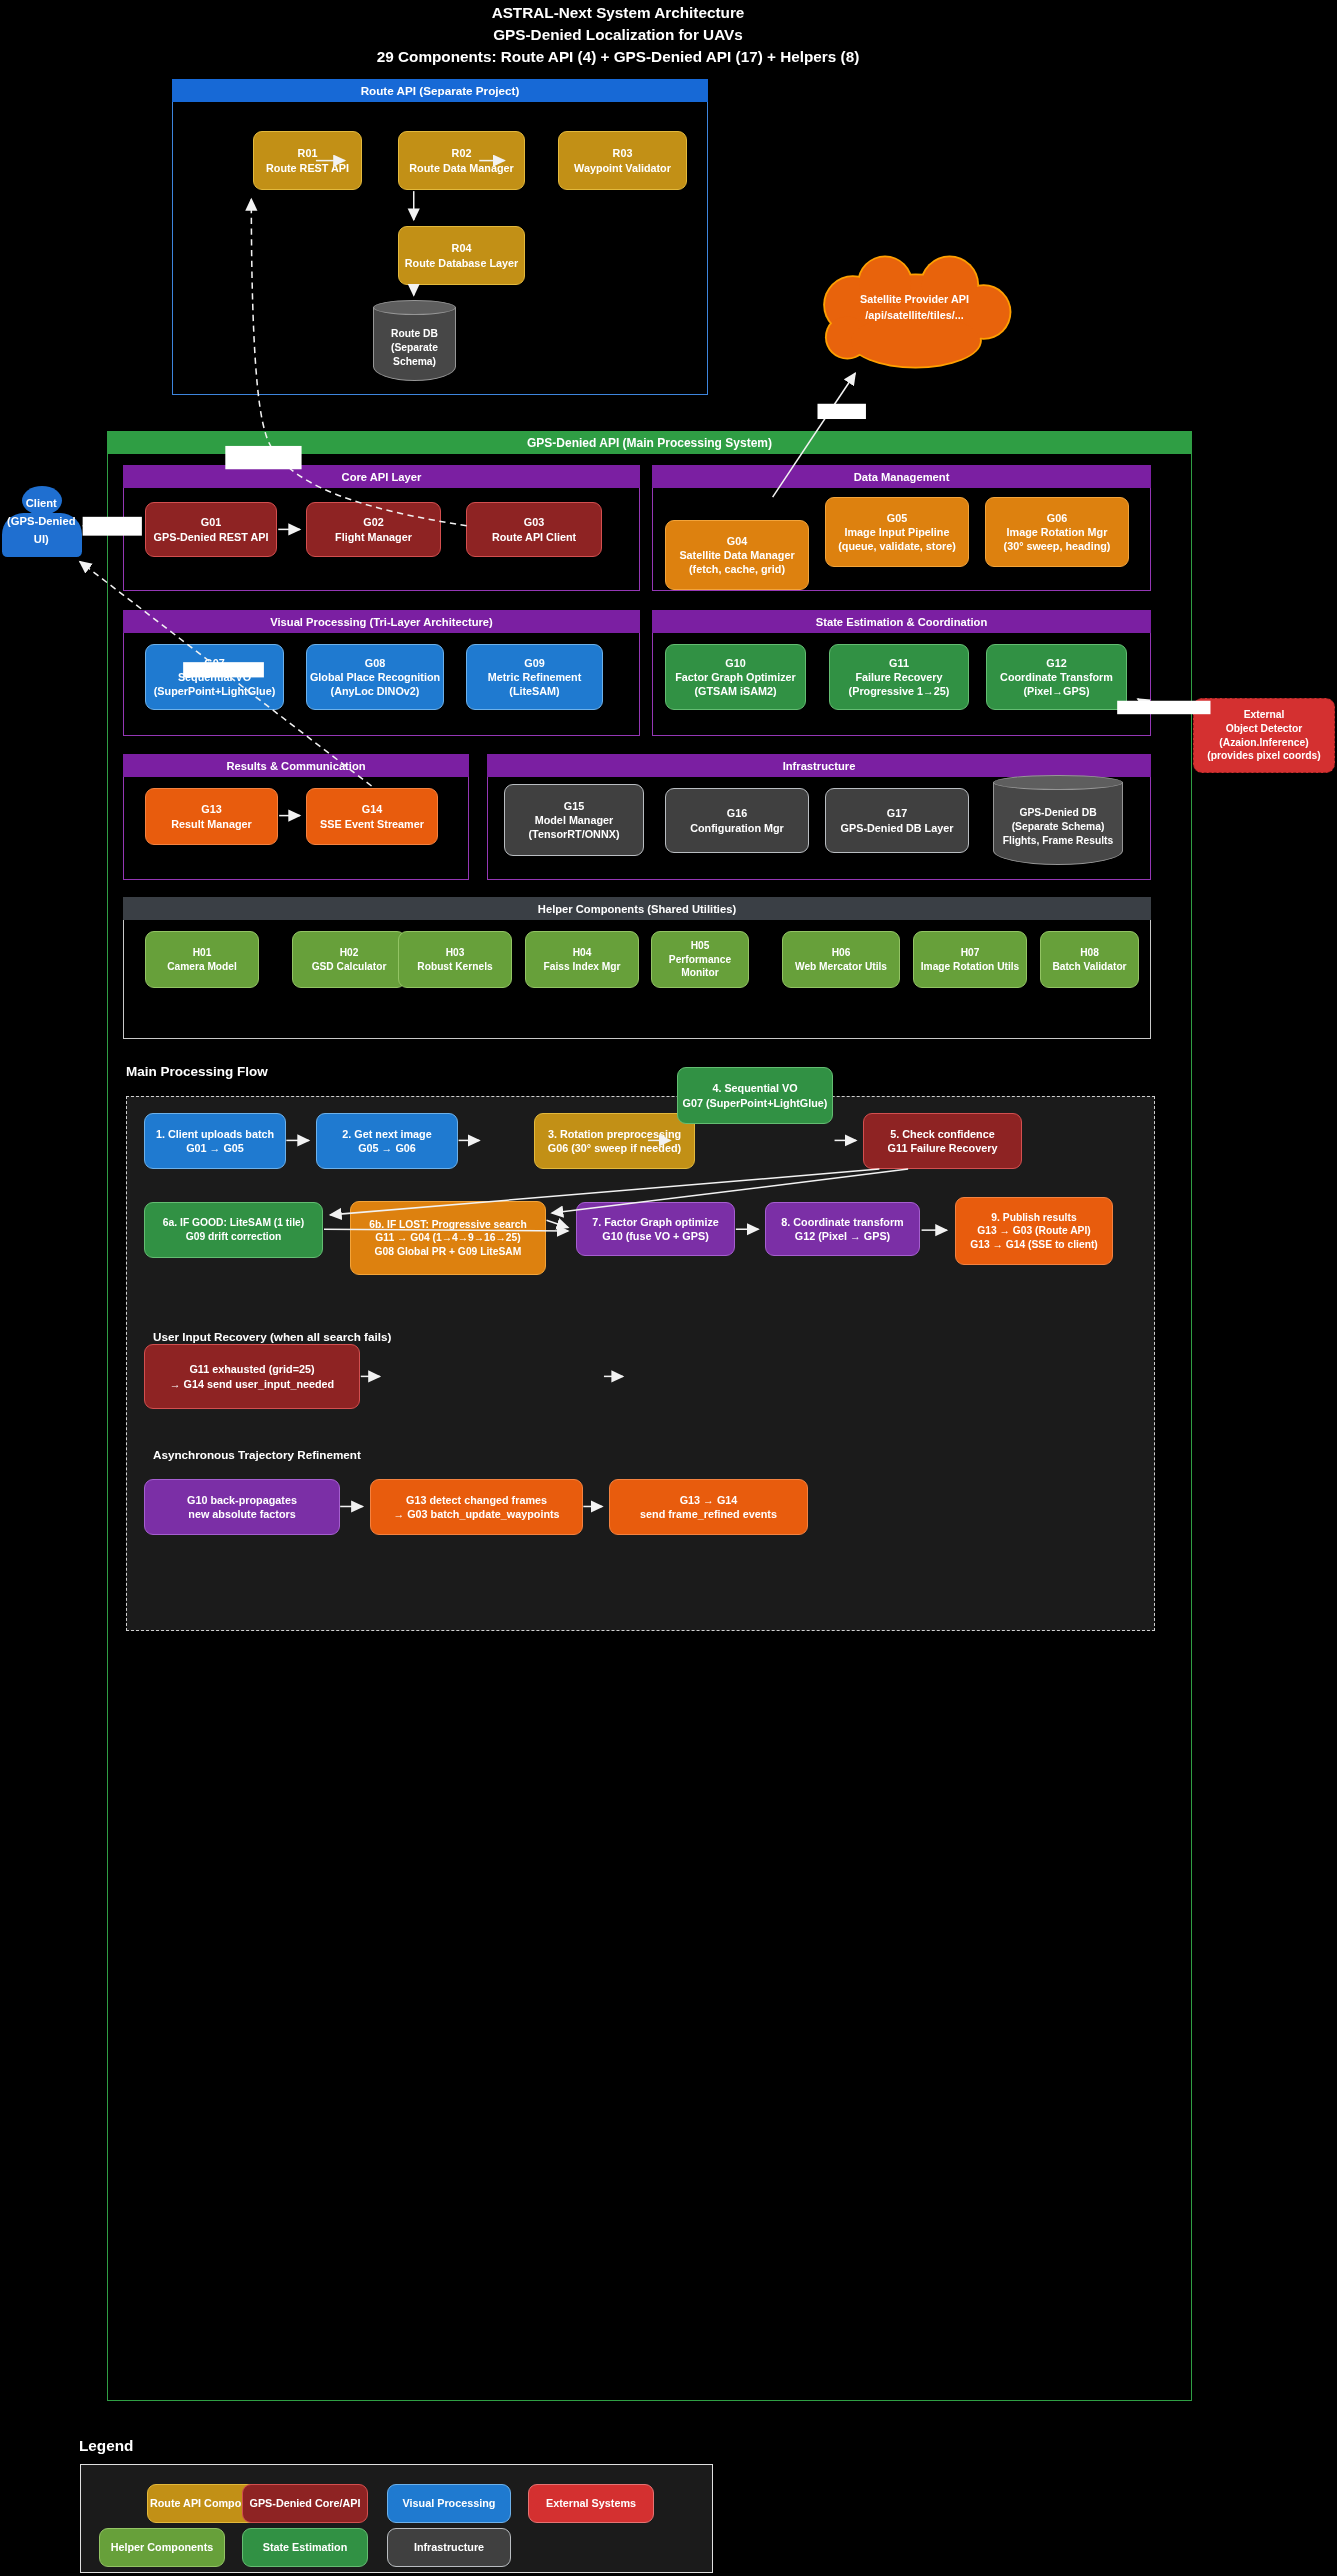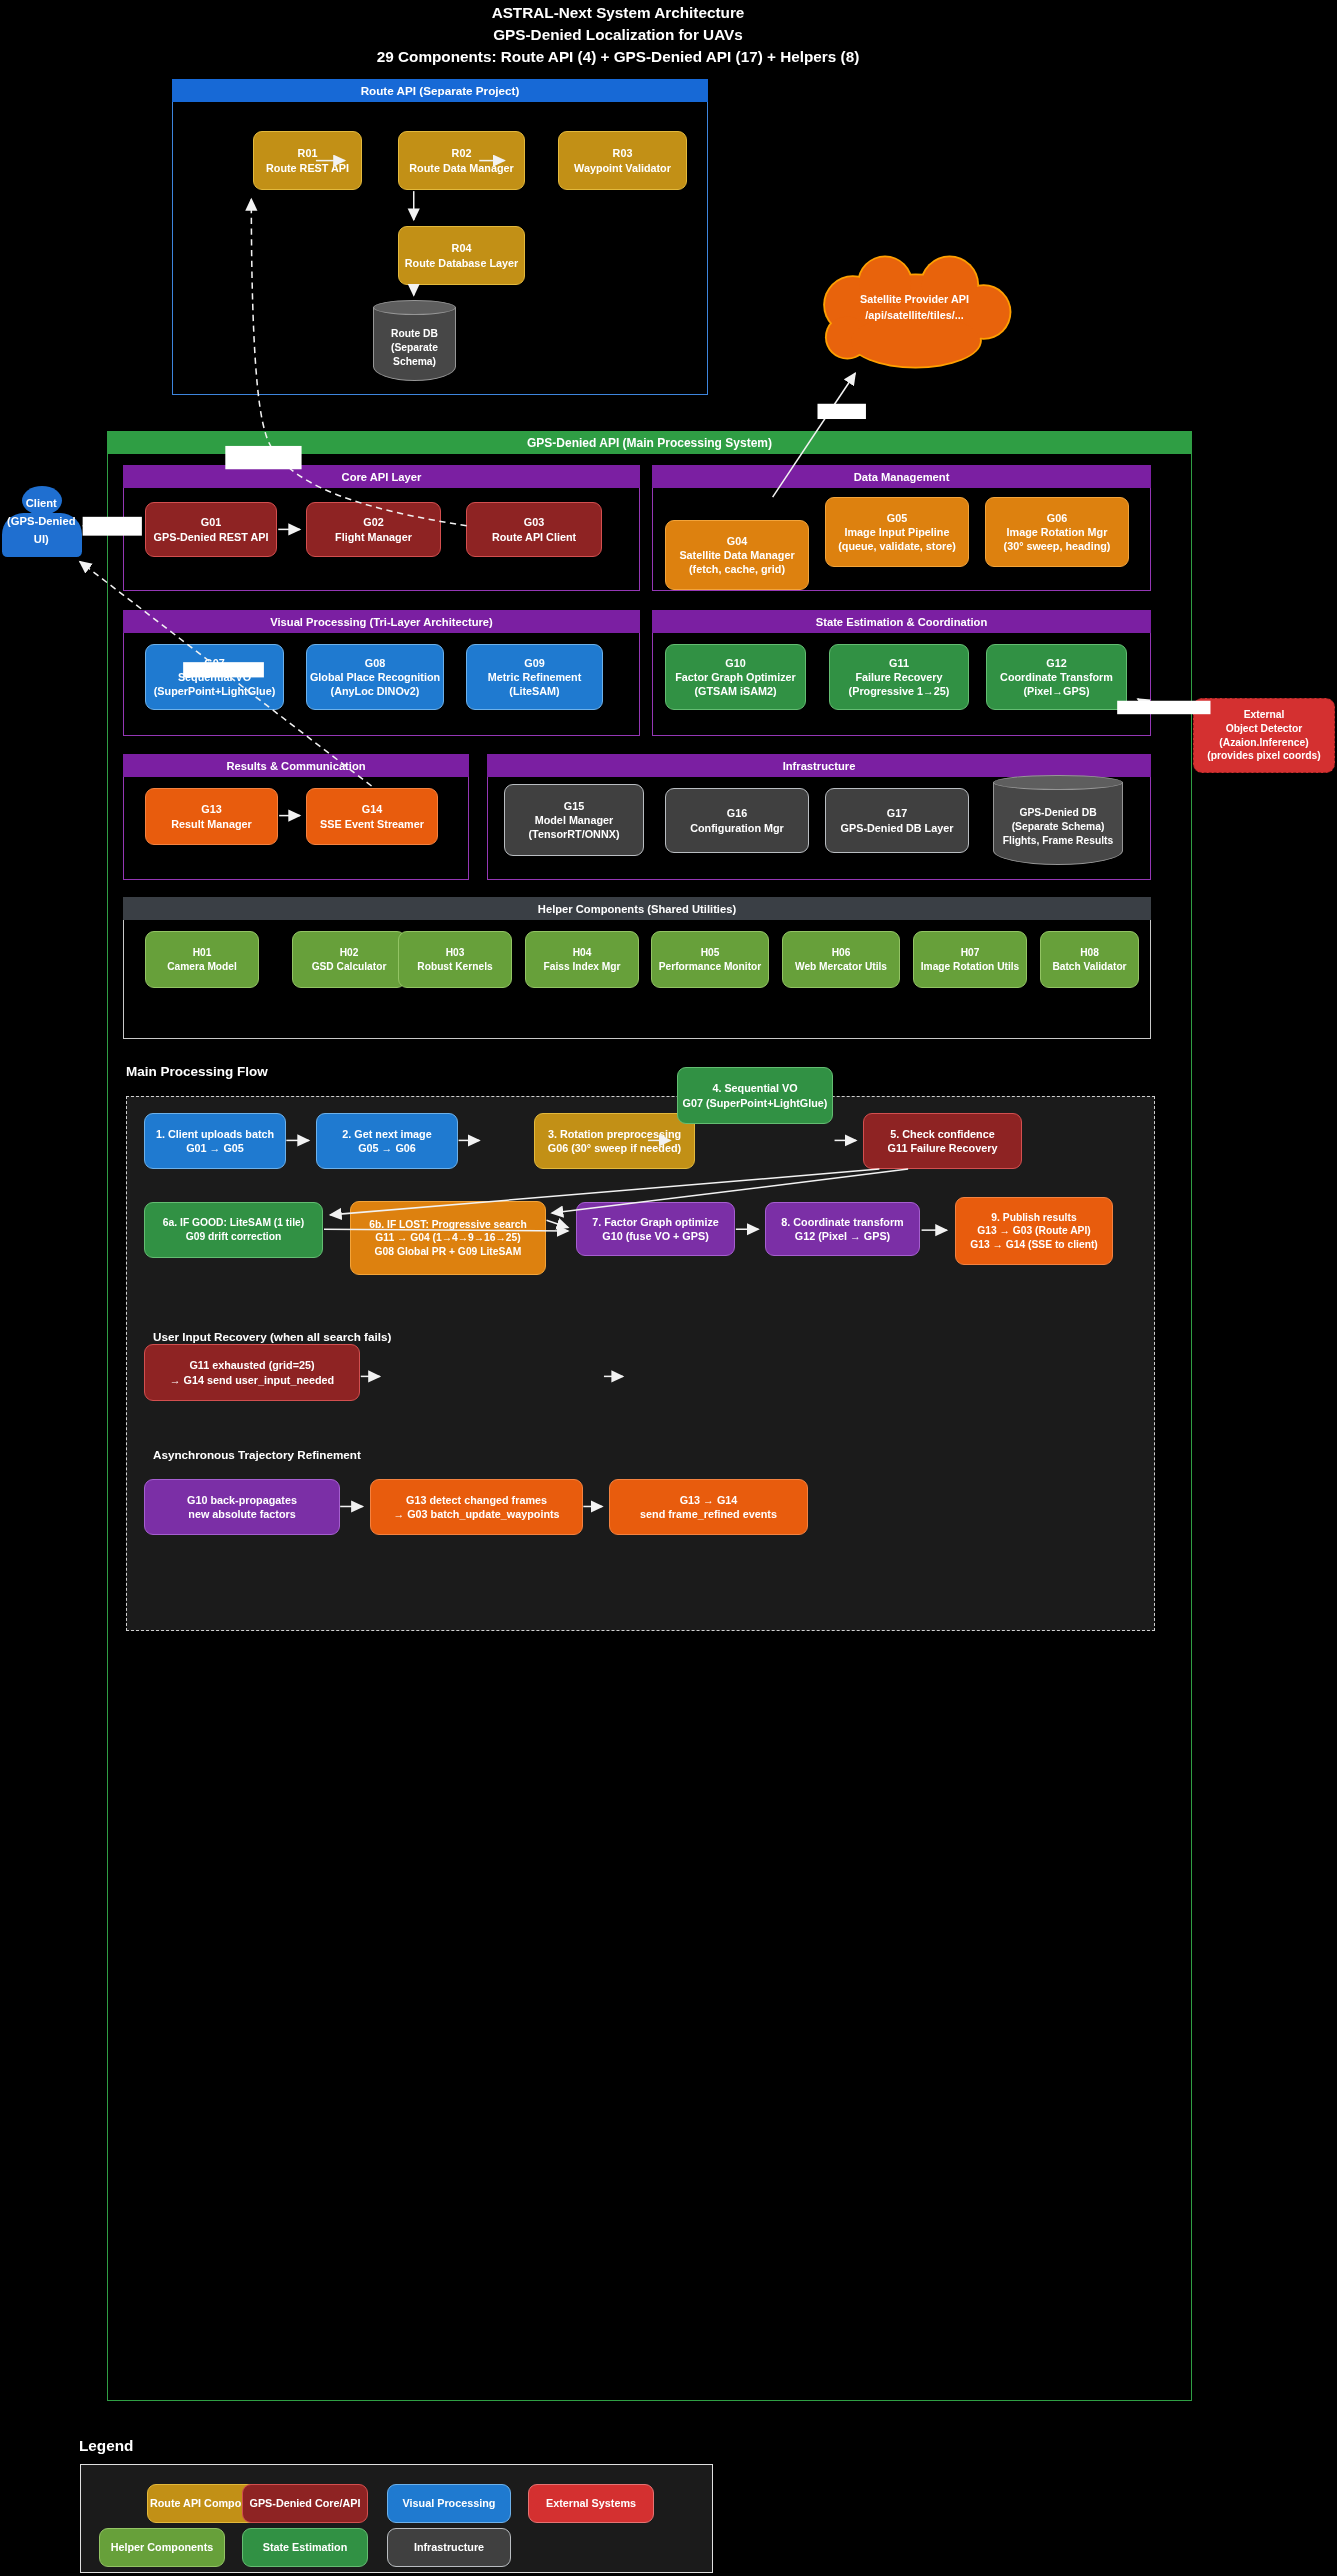--- a/index.html
+++ b/index.html
@@ -169,21 +169,21 @@
     <div class="hdr" style="background:var(--header-slate);">Helper Components (Shared Utilities)</div>
   </div>
   <div class="node hgreen" style="left:145px;top:931px;width:114px;height:57px;font-size:10.2px;padding:0.9px;">H01
 Camera Model</div>
   <div class="node hgreen" style="left:272px;top:931px;width:114px;height:57px;font-size:10.2px;padding:15px;margin-left:20px;">H02
 GSD Calculator</div>
   <div class="node hgreen" style="left:398px;top:931px;width:114px;height:57px;font-size:10.2px;padding:0.9px;">H03
 Robust Kernels</div>
   <div class="node hgreen" style="left:525px;top:931px;width:114px;height:57px;font-size:10.2px;padding:0.9px;">H04
 Faiss Index Mgr</div>
-  <div class="node hgreen" style="left:651px;top:931px;width:118px;height:57px;font-size:10.2px;padding:0.9px;">H05
+  <div class="node hgreen" style="left:651px;top:931px;width:98px;height:57px;font-size:10.2px;padding:0.9px;">H05
 Performance Monitor</div>
   <div class="node hgreen" style="left:782px;top:931px;width:118px;height:57px;font-size:10.2px;padding:0.9px;">H06
 Web Mercator Utils</div>
   <div class="node hgreen" style="left:913px;top:931px;width:114px;height:57px;font-size:10.2px;padding:0.9px;">H07
 Image Rotation Utils</div>
   <div class="node hgreen" style="left:1040px;top:931px;width:99px;height:57px;font-size:10.2px;padding:0.9px;">H08
 Batch Validator</div>
 
   <div class="lbl" style="left:126px;top:1064px;font-size:13.5px;">Main Processing Flow</div>
   <div class="ctr" style="left:126px;top:1096px;width:1029px;height:535px;border:1.3px dashed #d0d0d0;background:#1b1b1b;"></div>
@@ -204,21 +204,21 @@
 G08 Global PR + G09 LiteSAM</div>
   <div class="node purple" style="left:576px;top:1202px;width:159px;height:54px;">7. Factor Graph optimize
 G10 (fuse VO + GPS)</div>
   <div class="node purple" style="left:765px;top:1202px;width:155px;height:54px;">8. Coordinate transform
 G12 (Pixel → GPS)</div>
   <div class="node ored" style="left:955px;top:1197px;width:158px;height:68px;font-size:10.3px;">9. Publish results
 G13 → G03 (Route API)
 G13 → G14 (SSE to client)</div>
 
   <div class="lbl" style="left:153px;top:1330px;">User Input Recovery (when all search fails)</div>
-  <div class="node dred" style="left:144px;top:1344px;width:216px;height:57px;">G11 exhausted (grid=25)
+  <div class="node dred" style="left:144px;top:1344px;width:216px;height:65px;">G11 exhausted (grid=25)
 → G14 send user_input_needed</div>
 
   <div class="lbl" style="left:153px;top:1448px;">Asynchronous Trajectory Refinement</div>
   <div class="node purple" style="left:144px;top:1479px;width:196px;height:56px;">G10 back-propagates
 new absolute factors</div>
   <div class="node ored" style="left:370px;top:1479px;width:213px;height:56px;">G13 detect changed frames
 → G03 batch_update_waypoints</div>
   <div class="node ored" style="left:609px;top:1479px;width:199px;height:56px;">G13 → G14
 send frame_refined events</div>
 

